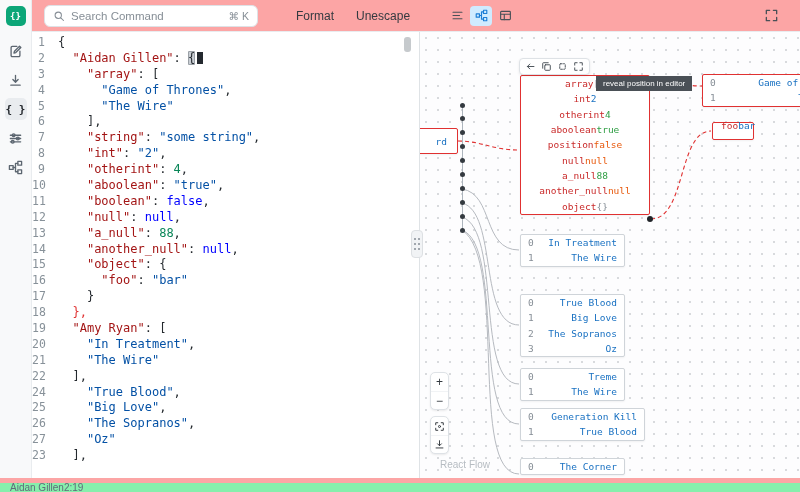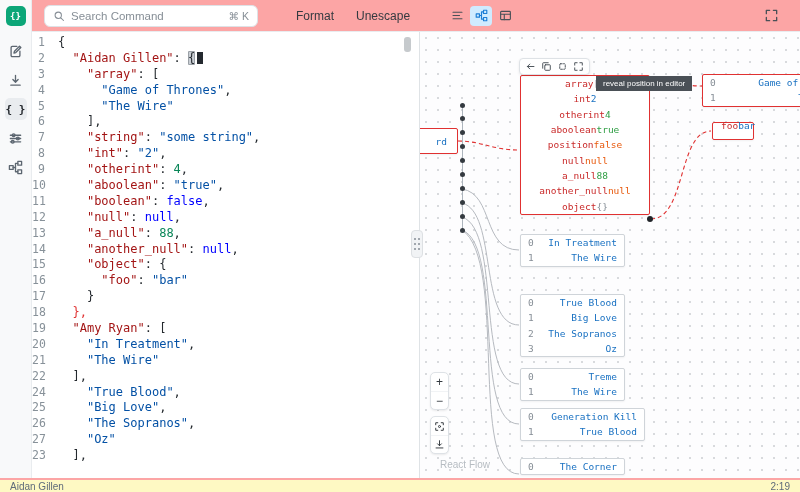--- a/index.html
+++ b/index.html
@@ -122,22 +122,22 @@
     overflow:hidden;z-index:4}
   .ctrl.g1{top:340px}
   .ctrl.g2{top:384px}
   .ctrl button{height:18px;display:flex;align-items:center;justify-content:center;
     font-size:12px;color:#343a40}
   .ctrl button + button{border-top:1px solid #f1f3f5}
   .ctrl svg{width:11px;height:11px}
   .attr{position:absolute;left:20px;top:427px;font-size:10px;color:#b6bcc2;z-index:1}
 
   
-  .statusbar{height:14px;border-top:2px solid #fca5a5;background:#fef9c3;display:flex;
-    align-items:center;justify-content:space-between;padding:0 10px;font-size:10px;
+  .statusbar{height:14px;border-top:5px solid #fca5a5;background:#86efac;display:flex;
+    align-items:center;padding:0 10px;font-size:10px;
     color:#5f6b7a;flex:none}
 </style>
 </head>
 <body>
 
 <div class="app">
   <div class="top-row">
 
     <aside class="sidebar">
       <div class="logo">{}</div>

